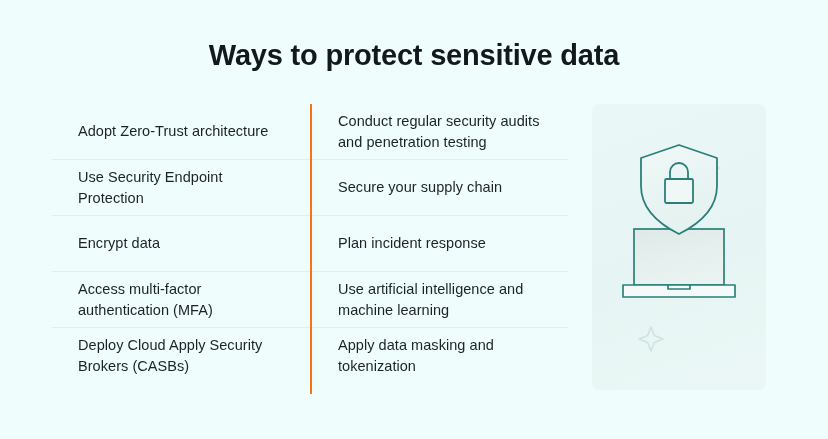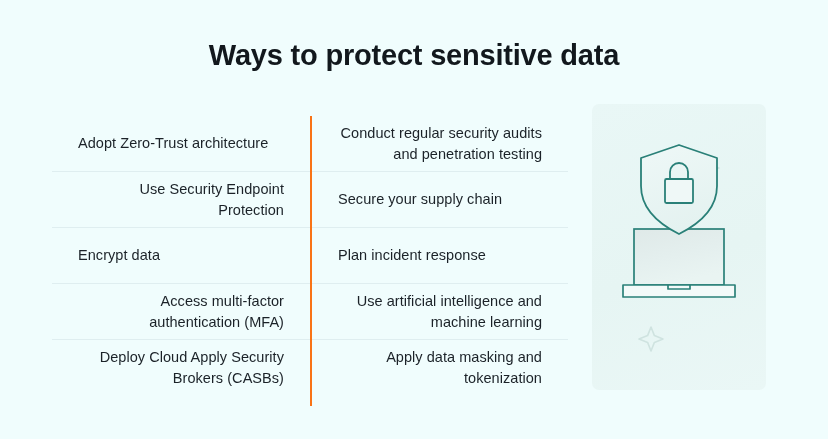--- a/index.html
+++ b/index.html
@@ -35,26 +35,25 @@
   }
   .content-area {
     position: absolute;
     top: 104px;
     left: 52px;
     width: 714px;
     height: 290px;
   }
   .tips-table {
     position: absolute;
-    top: 12px;
+    top: 0;
     left: 0;
     width: 516px;
     height: 290px;
     display: flex;
-    text-align: right;
   }
   .tips-column {
     width: 258px;
     display: flex;
     flex-direction: column;
     box-sizing: border-box;
   }
   .tips-column.col-right {
     border-left: 2px solid #f97316;
   }

